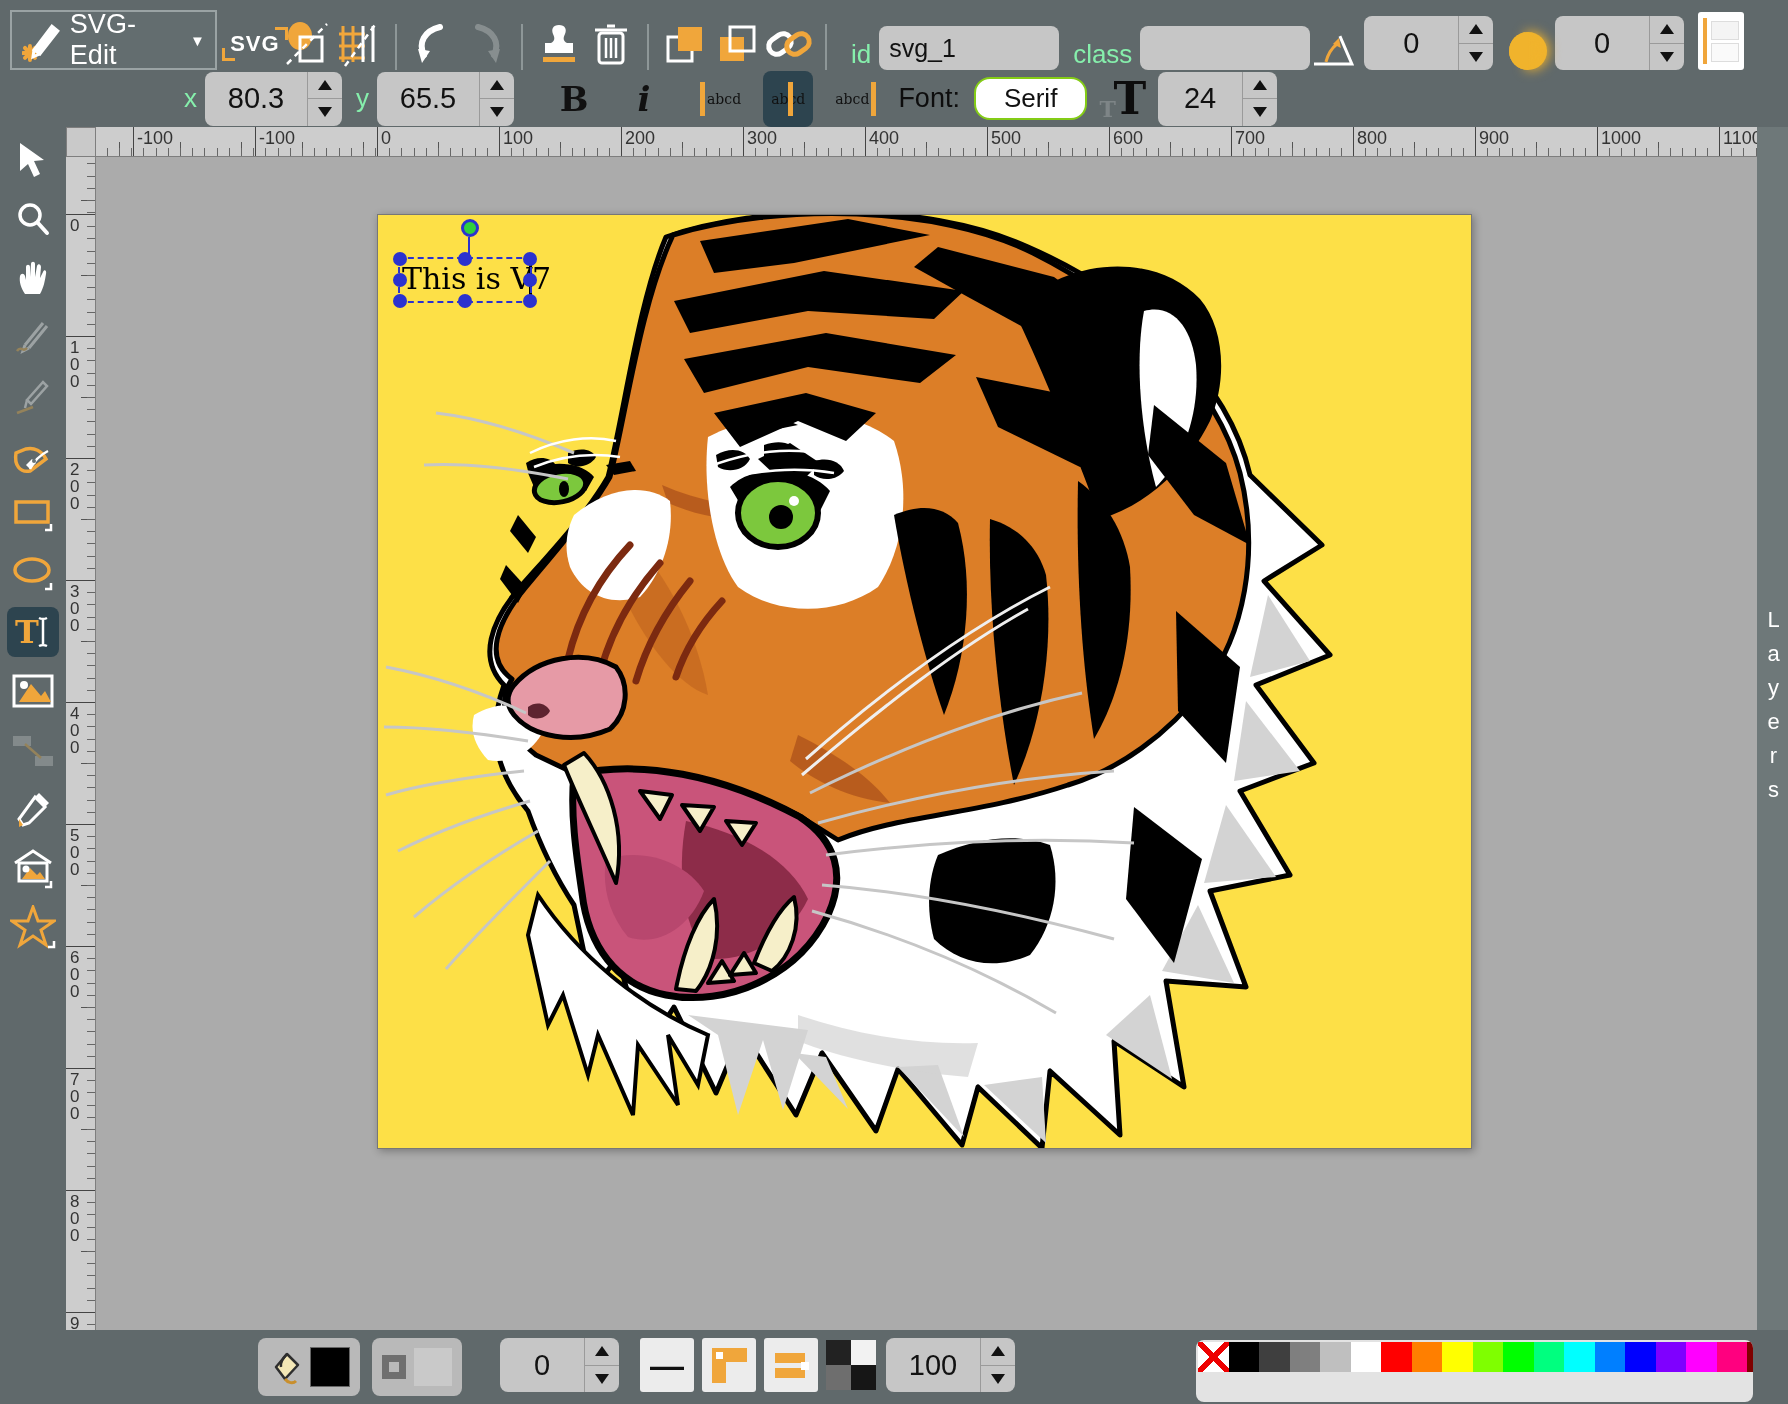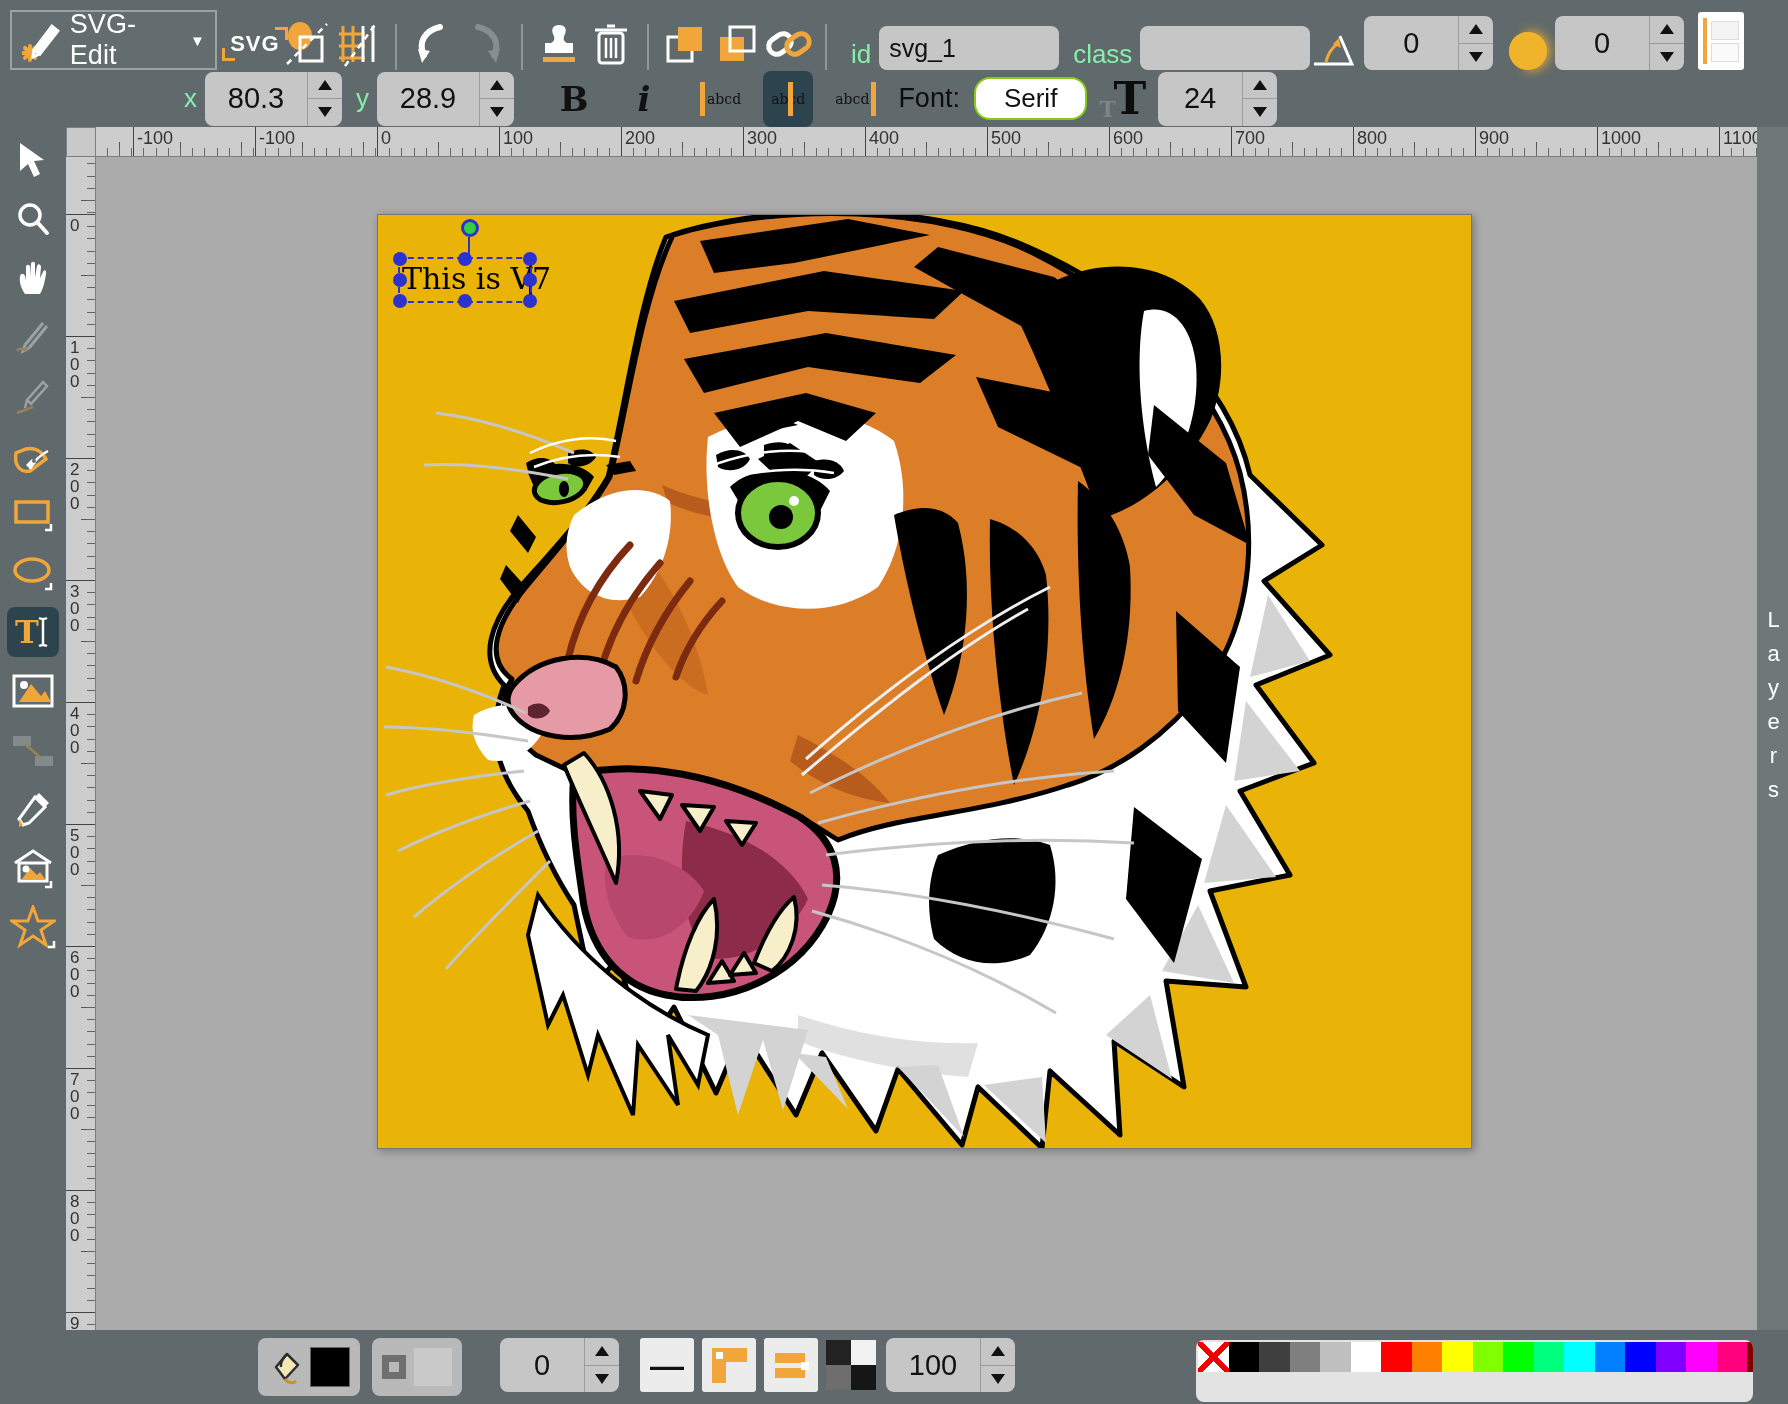--- a/index.html
+++ b/index.html
@@ -56,21 +56,21 @@
   #vruler{position:absolute;left:66px;top:157px;width:30px;height:1173px;background-color:#cdcdcd;border-right:1px solid #7e7e7e;
           box-sizing:border-box;overflow:hidden;z-index:21;
           background-image:repeating-linear-gradient(to bottom,#666 0 1px,transparent 1px 12.2px),
                            repeating-linear-gradient(to bottom,#555 0 1px,transparent 1px 61px);
           background-size:8px 100%,14px 100%;background-repeat:repeat-y;
           background-position:right 57px,right 57px;}
   .vlab{position:absolute;left:0;width:100%;}
   .vlab i{position:absolute;left:0;top:0;width:100%;height:1px;background:#444;}
   .vlab span{position:absolute;left:4px;top:3px;font-size:17px;color:#333;white-space:pre;line-height:17px;display:block;}
   #workspace{position:absolute;left:96px;top:157px;width:1661px;height:1173px;background:#ababab;overflow:hidden;z-index:10;}
-  #canvas{position:absolute;left:281px;top:57px;width:1093px;height:933px;background:#eab308;border:1px solid #777;
+  #canvas{position:absolute;left:281px;top:57px;width:1093px;height:933px;background:#fde047;border:1px solid #777;
           box-sizing:content-box;box-shadow:2px 2px 8px rgba(0,0,0,.3);overflow:hidden;}
   #tiger{position:absolute;left:0;top:0;}
   
   #selbox{position:absolute;left:20px;top:42px;width:134px;height:46px;border:2px dashed #2b32cf;box-sizing:border-box;}
   .hnd{position:absolute;width:14px;height:14px;border-radius:50%;background:#2b32cf;}
   #rotgrip{position:absolute;left:83px;top:4px;width:18px;height:18px;border-radius:50%;background:#31d03c;border:3px solid #2b32cf;box-sizing:border-box;cursor:grab;}
   #rotstem{position:absolute;left:90px;top:22px;width:2px;height:20px;background:#2b32cf;}
   #seltext{position:absolute;left:24px;top:46px;font-family:"DejaVu Serif",serif;font-size:30px;color:#000;white-space:nowrap;}
   #caret{position:absolute;left:151px;top:48px;width:3px;height:34px;background:#000;}
   
@@ -281,21 +281,21 @@
             <div>
               <span class="tri-up"></span>
             </div>
             <div>
               <span class="tri-dn"></span>
             </div>
           </div>
       </div>
       <span class="lbl">y</span>
       <div class="numgrp">
-        <div class="numbox" style="min-width:78px">28.9</div>
+        <div class="numbox" style="min-width:78px">65.5</div>
         <div class="spincol">
             <div>
               <span class="tri-up"></span>
             </div>
             <div>
               <span class="tri-dn"></span>
             </div>
           </div>
       </div>
 

